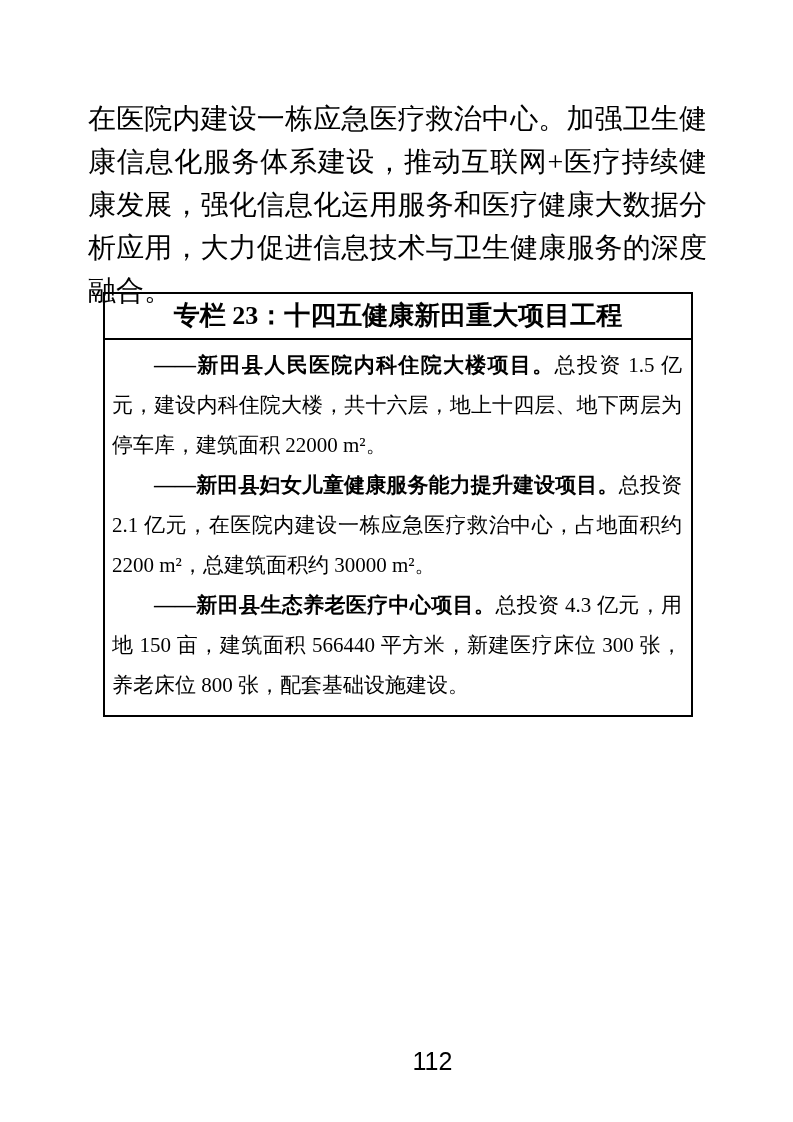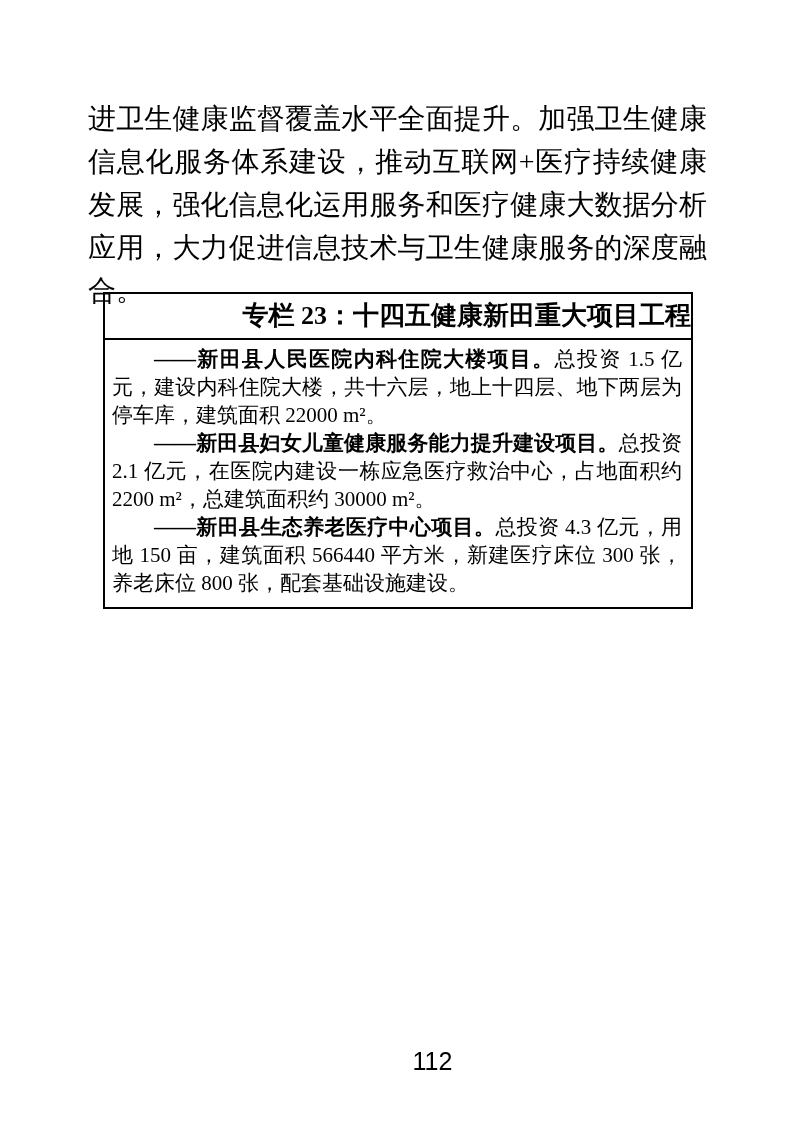--- a/index.html
+++ b/index.html
@@ -30,30 +30,30 @@
   .project-box {
     position: absolute;
     left: 103px;
     top: 292px;
     width: 590px;
     box-sizing: border-box;
     border: 2px solid #000000;
   }
   .box-title {
     border-bottom: 2px solid #000000;
-    text-align: right;
+    text-align: center;
     font-weight: bold;
     font-size: 26px;
     line-height: 30px;
     padding: 7px 0 7px 0;
   }
   .box-body {
     padding: 5px 9px 10px 7px;
     font-size: 21px;
-    line-height: 28px;
+    line-height: 40px;
   }
   .project {
     margin: 0;
     text-indent: 2em;
     text-align: justify;
     text-justify: inter-character;
   }
   .project-name {
     font-weight: bold;
   }
@@ -67,21 +67,21 @@
     font-size: 25px;
     line-height: 30px;
     margin-left: 36px;
   }
 </style>
 </head>
 <body>
 
 <div class="page">
 
-  <p class="intro">进卫生健康监督覆盖水平全面提升。加强卫生健康信息化服务体系建设，推动互联网+医疗持续健康发展，强化信息化运用服务和医疗健康大数据分析应用，大力促进信息技术与卫生健康服务的深度融合。</p>
+  <p class="intro">在医院内建设一栋应急医疗救治中心。加强卫生健康信息化服务体系建设，推动互联网+医疗持续健康发展，强化信息化运用服务和医疗健康大数据分析应用，大力促进信息技术与卫生健康服务的深度融合。</p>
 
   <section class="project-box">
     <div class="box-title">专栏 23：十四五健康新田重大项目工程</div>
 
     <div class="box-body">
 
       <p class="project"><span class="project-name">——新田县人民医院内科住院大楼项目。</span><span class="project-desc">总投资 1.5 亿元，建设内科住院大楼，共十六层，地上十四层、地下两层为停车库，建筑面积 22000 m²。</span></p>
 
 
       <p class="project"><span class="project-name">——新田县妇女儿童健康服务能力提升建设项目。</span><span class="project-desc">总投资 2.1 亿元，在医院内建设一栋应急医疗救治中心，占地面积约 2200 m²，总建筑面积约 30000 m²。</span></p>

